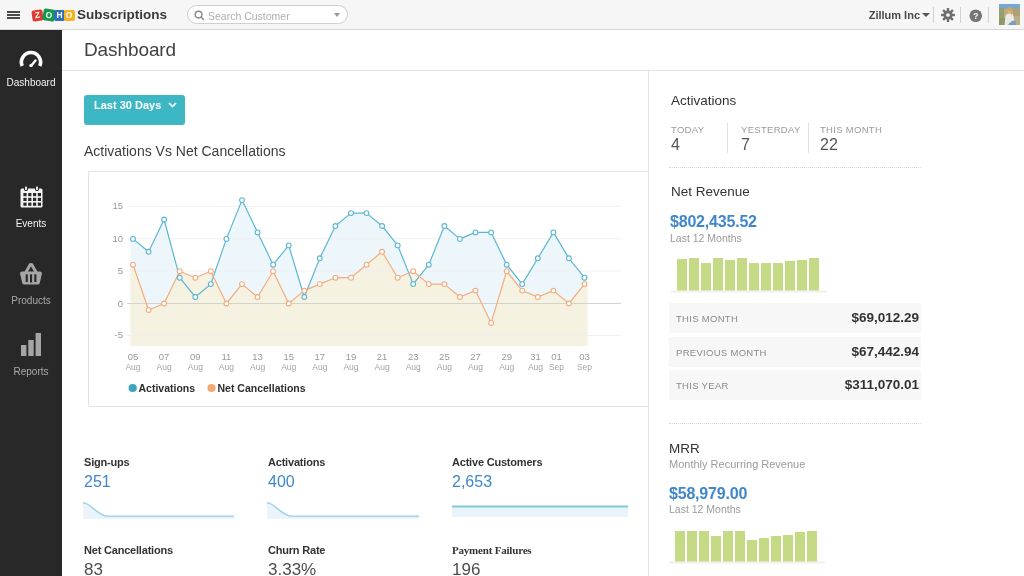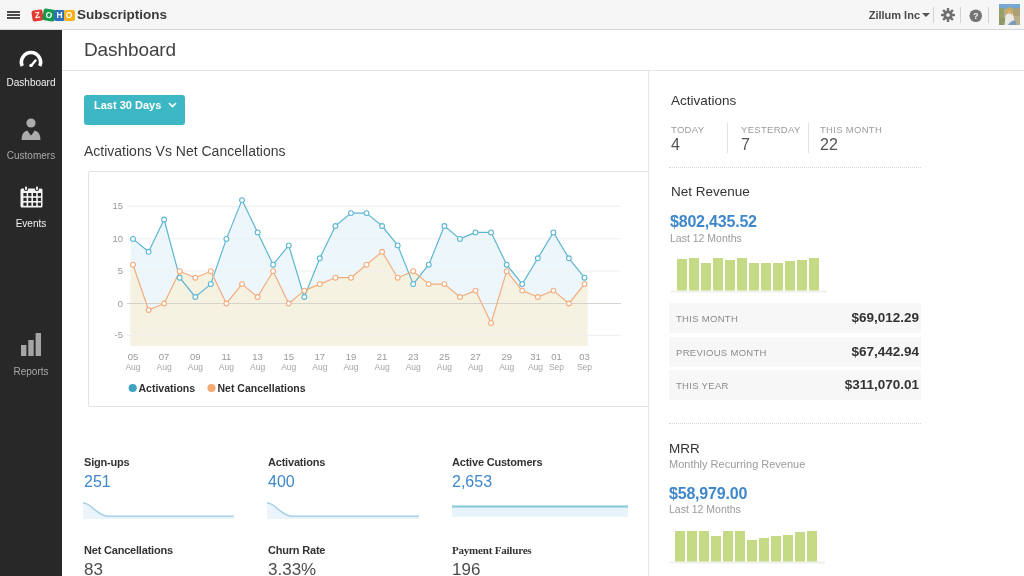--- a/index.html
+++ b/index.html
@@ -62,20 +62,28 @@
     <div id="burger">
         <div style="top:11px"></div>
         <div style="top:14px"></div>
         <div style="top:17px"></div>
       </div>
     <div class="zbox" style="left:32px;top:10px;background:#e13a32;transform:rotate(-8deg);">Z</div>
     <div class="zbox" style="left:43px;top:9px;background:#129b4d;transform:rotate(9deg);width:12px;height:12px;line-height:12px;">O</div>
     <div class="zbox" style="left:54px;top:10px;background:#2d6fba;">H</div>
     <div class="zbox" style="left:63.5px;top:10px;background:#f9b21d;">O</div>
     <div id="subs">Subscriptions</div>
+    <div id="search">
+      <svg width="11" height="11" style="position:absolute;left:6px;top:4px" viewBox="0 0 11 11">
+          <circle cx="4.6" cy="4.6" r="3.4" fill="none" stroke="#8a8a8a" stroke-width="1.4"></circle>
+          <line x1="7.2" y1="7.2" x2="10" y2="10" stroke="#8a8a8a" stroke-width="1.5"></line>
+        </svg>
+      <span class="ph">Search Customer</span>
+      <span class="car"></span>
+    </div>
     <div id="zillum">Zillum Inc</div>
     <div id="zilcar"></div>
     <div class="sep" style="left:933px"></div>
     <div class="sep" style="left:960px"></div>
     <div class="sep" style="left:988px"></div>
     <svg width="14" height="14" style="position:absolute;left:941px;top:8px" viewBox="0 0 16 16">
         <g fill="#6f6f6f">
           <circle cx="8" cy="8" r="5.2"></circle>
           <g>
             <rect x="6.6" y="0" width="2.8" height="4" rx="0.7"></rect>
@@ -111,27 +119,20 @@
 
   <div id="sidebar">
     <div class="sitem white" style="top:20px;">
       <svg width="24" height="17" viewBox="0 0 24 17">
           <path d="M3.2 16 A 9.6 9.6 0 1 1 20.8 16" fill="none" stroke="#fdfdfd" stroke-width="3.6"></path>
           <path d="M12 16 L16.5 10.5" stroke="#fdfdfd" stroke-width="2.4" stroke-linecap="round"></path>
           <circle cx="12" cy="15.4" r="1.7" fill="#fdfdfd"></circle>
         </svg>
       <span class="lbl">Dashboard</span>
     </div>
-    <div class="sitem grey" style="top:87px;">
-      <svg width="22" height="23" viewBox="0 0 22 23">
-          <circle cx="11" cy="6" r="4.6" fill="#ababab"></circle>
-          <path d="M1.5 23 Q1.5 14.5 7.5 13.5 Q9 16.5 11 18.5 Q13 16.5 14.5 13.5 Q20.5 14.5 20.5 23 Z" fill="#ababab"></path>
-        </svg>
-      <span class="lbl">Customers</span>
-    </div>
     <div class="sitem white" style="top:156px;">
       <svg width="23" height="22" viewBox="0 0 23 22">
           <path d="M2 2.5 h19 a1.5 1.5 0 0 1 1.5 1.5 v16 a1.5 1.5 0 0 1 -1.5 1.5 h-19 a1.5 1.5 0 0 1 -1.5 -1.5 v-16 a1.5 1.5 0 0 1 1.5 -1.5 Z" fill="#f4f4f4"></path>
           <rect x="4.5" y="0" width="3" height="4.5" rx="1.2" fill="#f4f4f4" stroke="#282828" stroke-width="1.1"></rect>
           <rect x="15.5" y="0" width="3" height="4.5" rx="1.2" fill="#f4f4f4" stroke="#282828" stroke-width="1.1"></rect>
           <g fill="#282828">
             <rect x="3.4" y="7" width="3.2" height="3.2"></rect>
             <rect x="8.2" y="7" width="3.2" height="3.2"></rect>
             <rect x="13" y="7" width="3.2" height="3.2"></rect>
             <rect x="17.8" y="7" width="3.2" height="3.2"></rect>
@@ -139,20 +140,32 @@
             <rect x="8.2" y="11.8" width="3.2" height="3.2"></rect>
             <rect x="13" y="11.8" width="3.2" height="3.2"></rect>
             <rect x="17.8" y="11.8" width="3.2" height="3.2"></rect>
             <rect x="3.4" y="16.6" width="3.2" height="3.2"></rect>
             <rect x="8.2" y="16.6" width="3.2" height="3.2"></rect>
             <rect x="13" y="16.6" width="3.2" height="3.2"></rect>
             <rect x="17.8" y="16.6" width="3.2" height="3.2"></rect>
           </g>
         </svg>
       <span class="lbl">Events</span>
+    </div>
+    <div class="sitem grey" style="top:232px;">
+      <svg width="24" height="23" viewBox="0 0 24 23">
+          <path d="M6 12 L11.3 2.6 M12.7 2.6 L18 12" fill="none" stroke="#a5a5a5" stroke-width="3" stroke-linecap="round"></path>
+          <path d="M3.2 9.5 h17.6 c1.6 0 2.4 1 2.1 2.3 l-2 8.6 c-0.3 1.3 -1.2 2.1 -2.5 2.1 h-12.8 c-1.3 0 -2.2 -0.8 -2.5 -2.1 l-2-8.6 c-0.3 -1.3 0.5 -2.3 2.1 -2.3 Z" fill="#a5a5a5"></path>
+          <g fill="#282828">
+            <rect x="6.7" y="12.3" width="2.1" height="7.7"></rect>
+            <rect x="11" y="12.3" width="2.1" height="8.2"></rect>
+            <rect x="15.3" y="12.3" width="2.1" height="7.7"></rect>
+          </g>
+        </svg>
+      <span class="lbl">Products</span>
     </div>
     <div class="sitem grey" style="top:303px;">
       <svg width="22" height="23" viewBox="0 0 22 23">
           <g fill="#a5a5a5">
             <rect x="1" y="12" width="5.4" height="11"></rect>
             <rect x="8.3" y="7" width="5.4" height="16"></rect>
             <rect x="15.6" y="0" width="5.4" height="23"></rect>
           </g>
         </svg>
       <span class="lbl">Reports</span>

